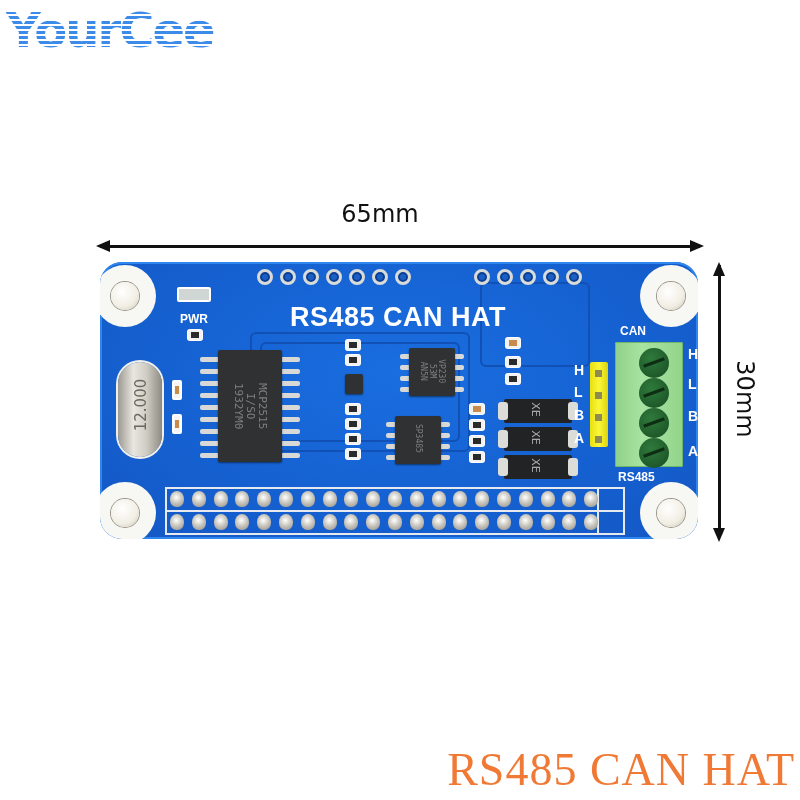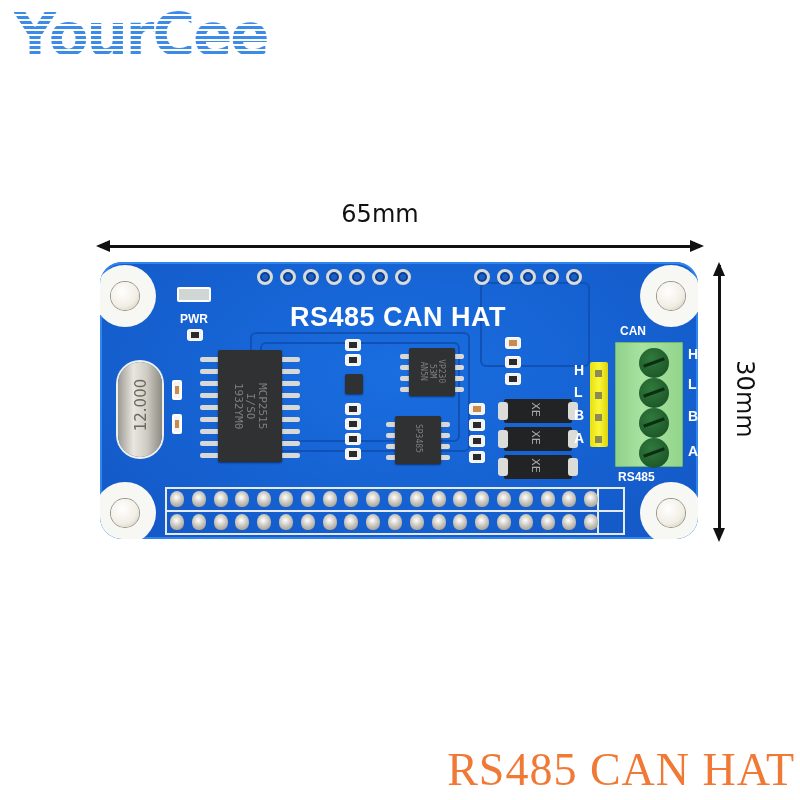--- a/index.html
+++ b/index.html
@@ -1,23 +1,23 @@
 <!DOCTYPE html>
 <html><head>
 <meta charset="utf-8">
 <style>
   * { box-sizing: border-box; margin: 0; padding: 0; }
   html, body { width: 800px; height: 800px; background: #ffffff; overflow: hidden; }
   body { position: relative; font-family: "DejaVu Sans", sans-serif; }
 
   
   .logo {
-    position: absolute; left: 14px; top: 6px;
+    position: absolute; left: 6px; top: 6px;
     font-family: "DejaVu Sans", sans-serif; font-weight: bold;
-    font-size: 58px; letter-spacing: -2px; line-height: 1;
+    font-size: 48px; letter-spacing: -2px; line-height: 1;
     color: #3d8be8;
     background: repeating-linear-gradient(to bottom, #3d8be8 0px, #3d8be8 3px, #ffffff 3px, #ffffff 5px);
     -webkit-background-clip: text; background-clip: text;
     -webkit-text-fill-color: transparent;
   }
 
   
   .dim-h-label {
     position: absolute; left: 300px; top: 200px; width: 160px; text-align: center;
     font-family: "DejaVu Sans", sans-serif; font-size: 24px; color: #111;

